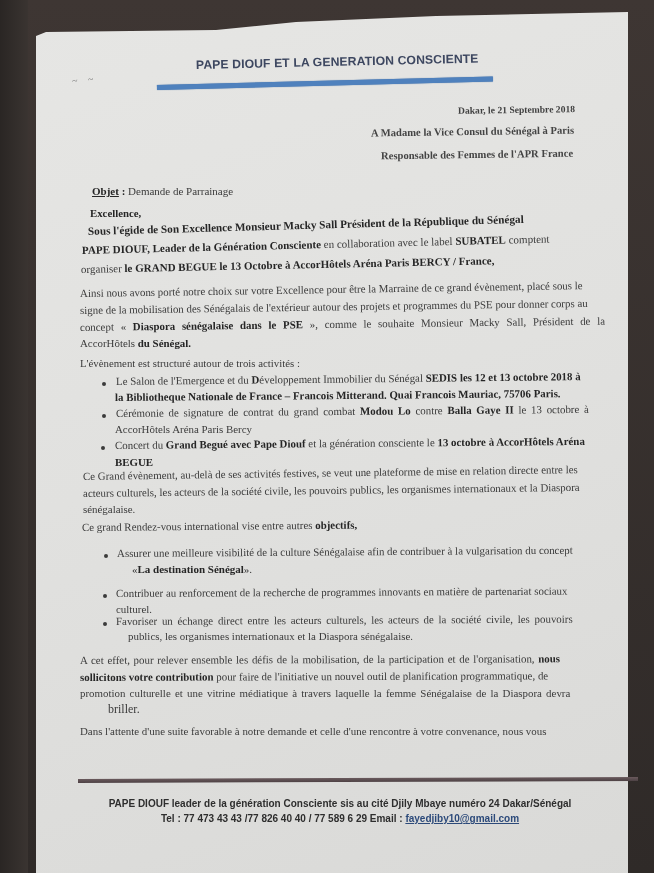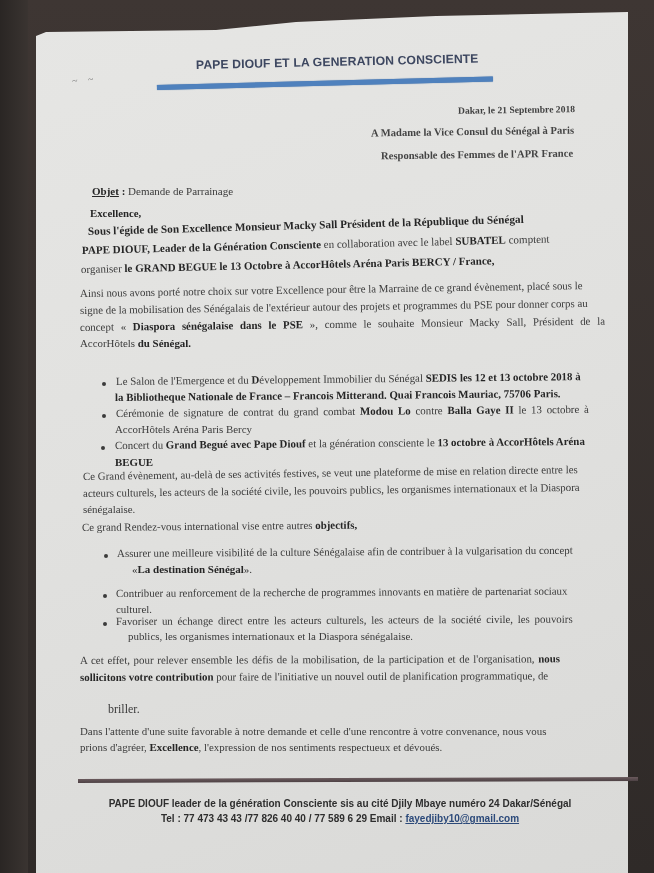--- a/index.html
+++ b/index.html
@@ -183,20 +183,23 @@
   <div class="line" style="left:80px; top:303px; font-size:10.9px; transform:rotate(-0.8deg);">
     <span>signe de la mobilisation des Sénégalais de l'extérieur autour des projets et programmes du PSE pour donner corps au</span>
   </div>
   <div class="line" style="left:80px; top:320px; font-size:10.9px; transform:rotate(-0.7deg); word-spacing:4px;">
     <span>concept « </span><b>Diaspora sénégalaise dans le PSE</b><span> », comme le souhaite Monsieur Macky Sall, Président de la</span>
   </div>
   <div class="line" style="left:80px; top:336px; font-size:10.9px;">
     <span>AccorHôtels </span><b>du Sénégal.</b>
   </div>
 
+  <div class="line" style="left:80px; top:356px; font-size:10.8px;">
+    <span>L'évènement est structuré autour de trois activités :</span>
+  </div>
 
   <div class="bullet" style="left:102px; top:382px;"></div>
   <div class="line" style="left:116px; top:374px; font-size:10.9px; transform:rotate(-0.6deg);">
     <span>Le Salon de l'Emergence et du </span><b>D</b><span>éveloppement Immobilier du Sénégal </span><b>SEDIS les 12 et 13 octobre 2018 à</b>
   </div>
   <div class="line" style="left:115px; top:390px; font-size:10.9px; transform:rotate(-0.5deg);">
     <b>la Bibliotheque Nationale de France – Francois Mitterand. Quai  Francois Mauriac, 75706 Paris.</b>
   </div>
 
   <div class="bullet" style="left:102px; top:414px;"></div>
@@ -252,29 +255,29 @@
   <div class="line" style="left:128px; top:629px; font-size:10.9px;">
     <span>publics,  les organismes internationaux et la Diaspora sénégalaise.</span>
   </div>
 
   <div class="line" style="left:80px; top:653px; font-size:10.9px; transform:rotate(-0.2deg); word-spacing:1px;">
     <span>A cet effet, pour relever ensemble les défis de la mobilisation, de la participation et de l'organisation, </span><b>nous</b>
   </div>
   <div class="line" style="left:80px; top:670px; font-size:10.9px; transform:rotate(-0.2deg);">
     <b>sollicitons votre contribution</b><span>  pour  faire de l'initiative un nouvel outil de planification programmatique, de</span>
   </div>
+  <div class="line" style="left:80px; top:686px; font-size:10.9px; word-spacing:1.5px;">
+    <span>promotion culturelle et une vitrine médiatique à travers laquelle la femme Sénégalaise de la Diaspora devra</span>
+  </div>
   <div class="line" style="left:80px; top:702px; font-size:12px;padding-left:28px;">
     <span>briller.</span>
   </div>
 
   <div class="line" style="left:80px; top:724px; font-size:10.9px;">
     <span>Dans l'attente d'une suite favorable à notre demande  et celle d'une rencontre à votre convenance, nous vous</span>
-  </div>
-  <div class="line" style="left:80px; top:740px; font-size:10.9px;">
-    <span>prions  d'agréer, </span><b>Excellence</b><span>, l'expression de nos sentiments respectueux et dévoués.</span>
   </div>
 
   <div class="footer-rule"></div>
   <div class="footer" style="top:797px;">
     <span>PAPE DIOUF leader de la génération Consciente sis au cité Djily Mbaye numéro 24 Dakar/Sénégal</span>
   </div>
   <div class="footer" style="top:812px;">
     <span>Tel : 77 473 43 43 /77 826 40 40 / 77 589 6 29 Email : </span><a>fayedjiby10@gmail.com</a>
   </div>
 

